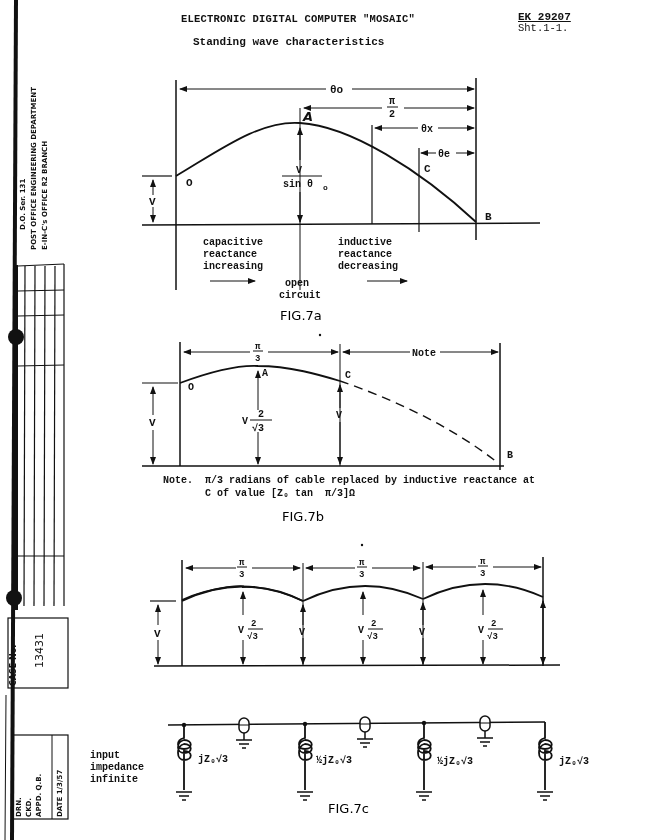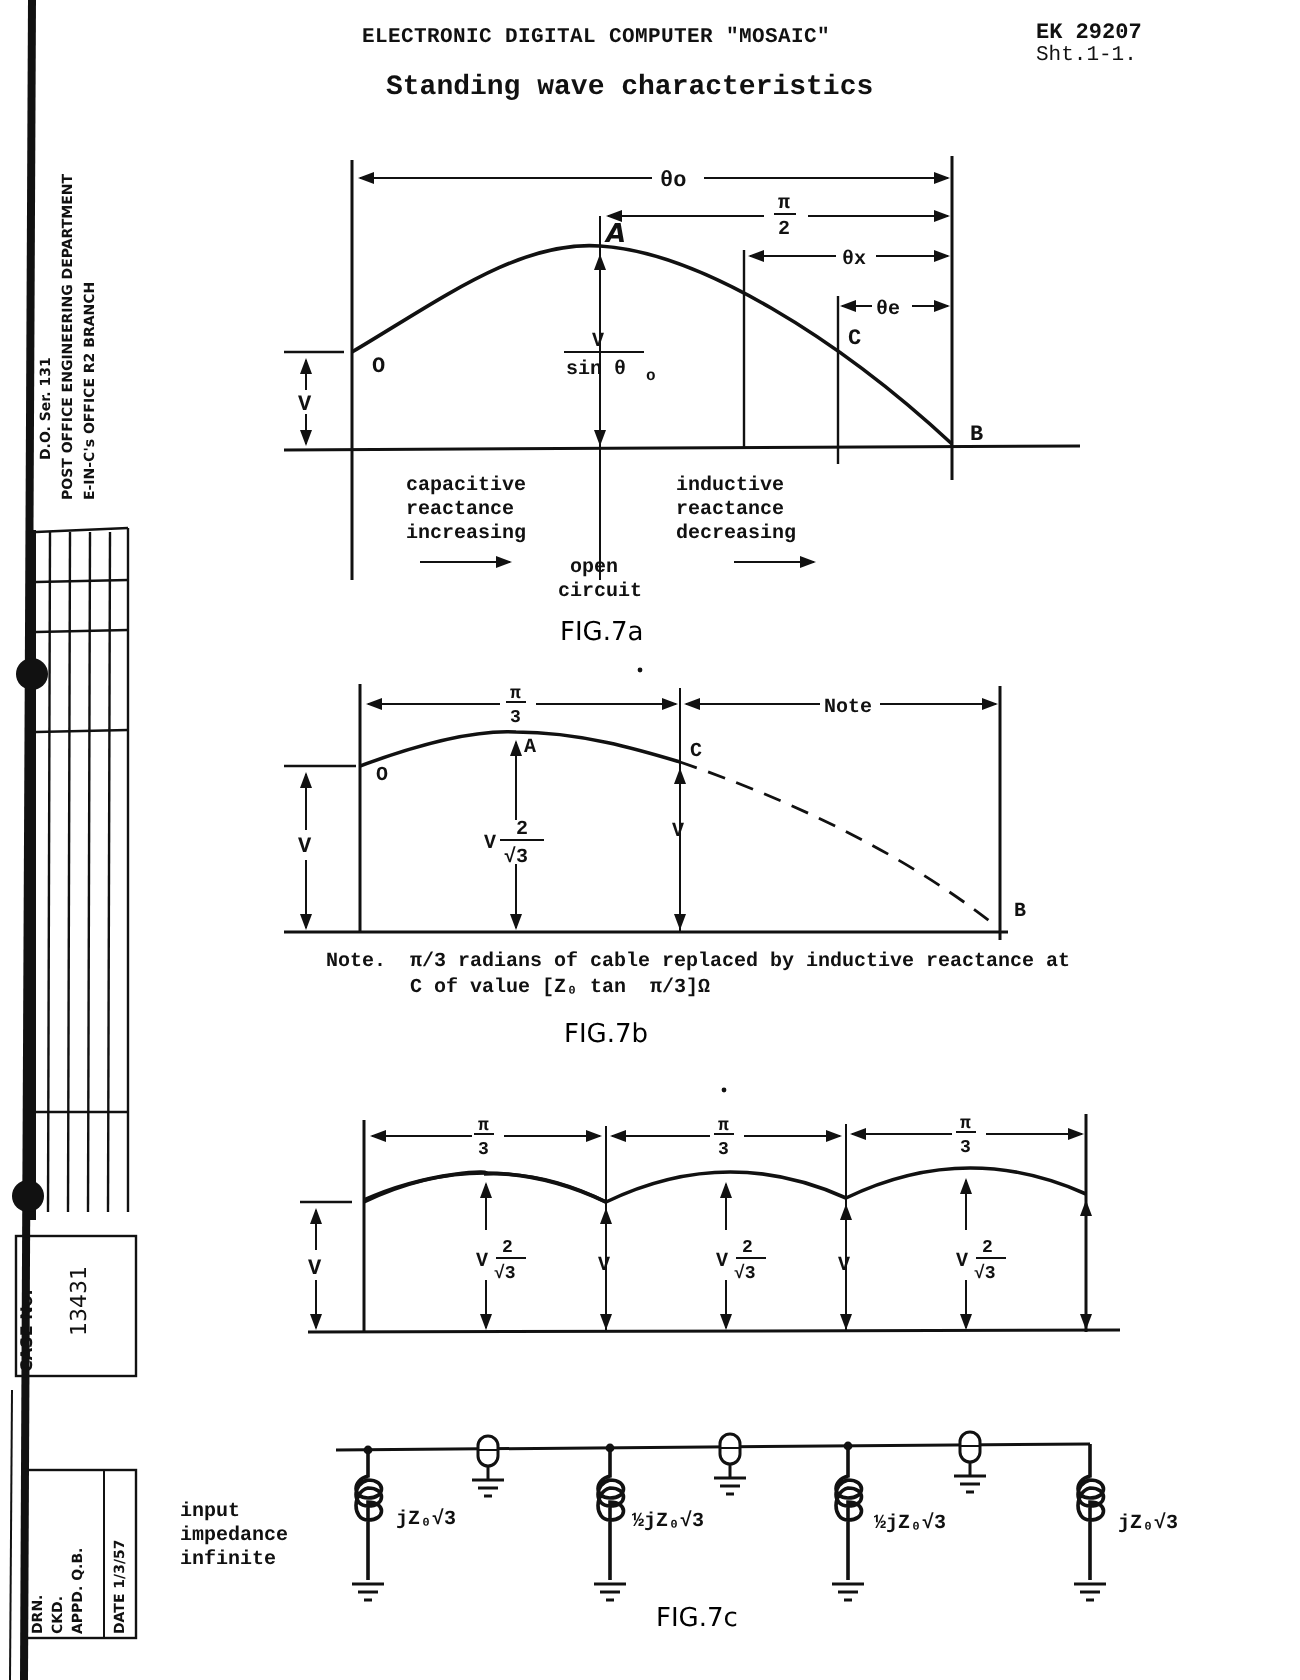--- a/index.html
+++ b/index.html
@@ -1,21 +1,21 @@
 <!DOCTYPE html>
 <html><head>
 <meta charset="utf-8">
 <style>
   html, body { margin: 0; padding: 0; background: #ffffff; }
   body { width: 650px; height: 840px; position: relative; overflow: hidden;
          font-family: "Liberation Mono", "DejaVu Sans Mono", monospace; color: #111; }
   .abs { position: absolute; }
   .hdr-title { left: 181px; top: 13px; font-size: 10.5px; font-weight: bold; letter-spacing: 0.2px; }
-  .hdr-sub { left: 193px; top: 36px; font-size: 14px; font-weight: bold; }
-  .hdr-ref { left: 518px; top: 12px; font-size: 11px; font-weight: bold; line-height: 11px; }
+  .hdr-sub { left: 193px; top: 36px; font-size: 11px; font-weight: bold; }
+  .hdr-ref { left: 518px; top: 12px; font-size: 11px; font-weight: bold; line-height: 11px; text-decoration: underline; }
   .hdr-sheet { left: 518px; top: 23px; font-size: 10.5px; line-height: 11px; }
   svg { position: absolute; left: 0; top: 0; }
   .t-mono { font-family: "Liberation Mono", "DejaVu Sans Mono", monospace; font-weight: bold; fill: #111; }
   .t-sans { font-family: "DejaVu Sans", "Liberation Sans", sans-serif; fill: #111; }
   .t-small { font-family: "DejaVu Sans", "Liberation Sans", sans-serif; font-weight: bold; fill: #111; }
   .fig-cap { font-family: "DejaVu Sans", "Liberation Sans", sans-serif; font-size: 13px; }
 </style>
 </head>
 <body>
 

